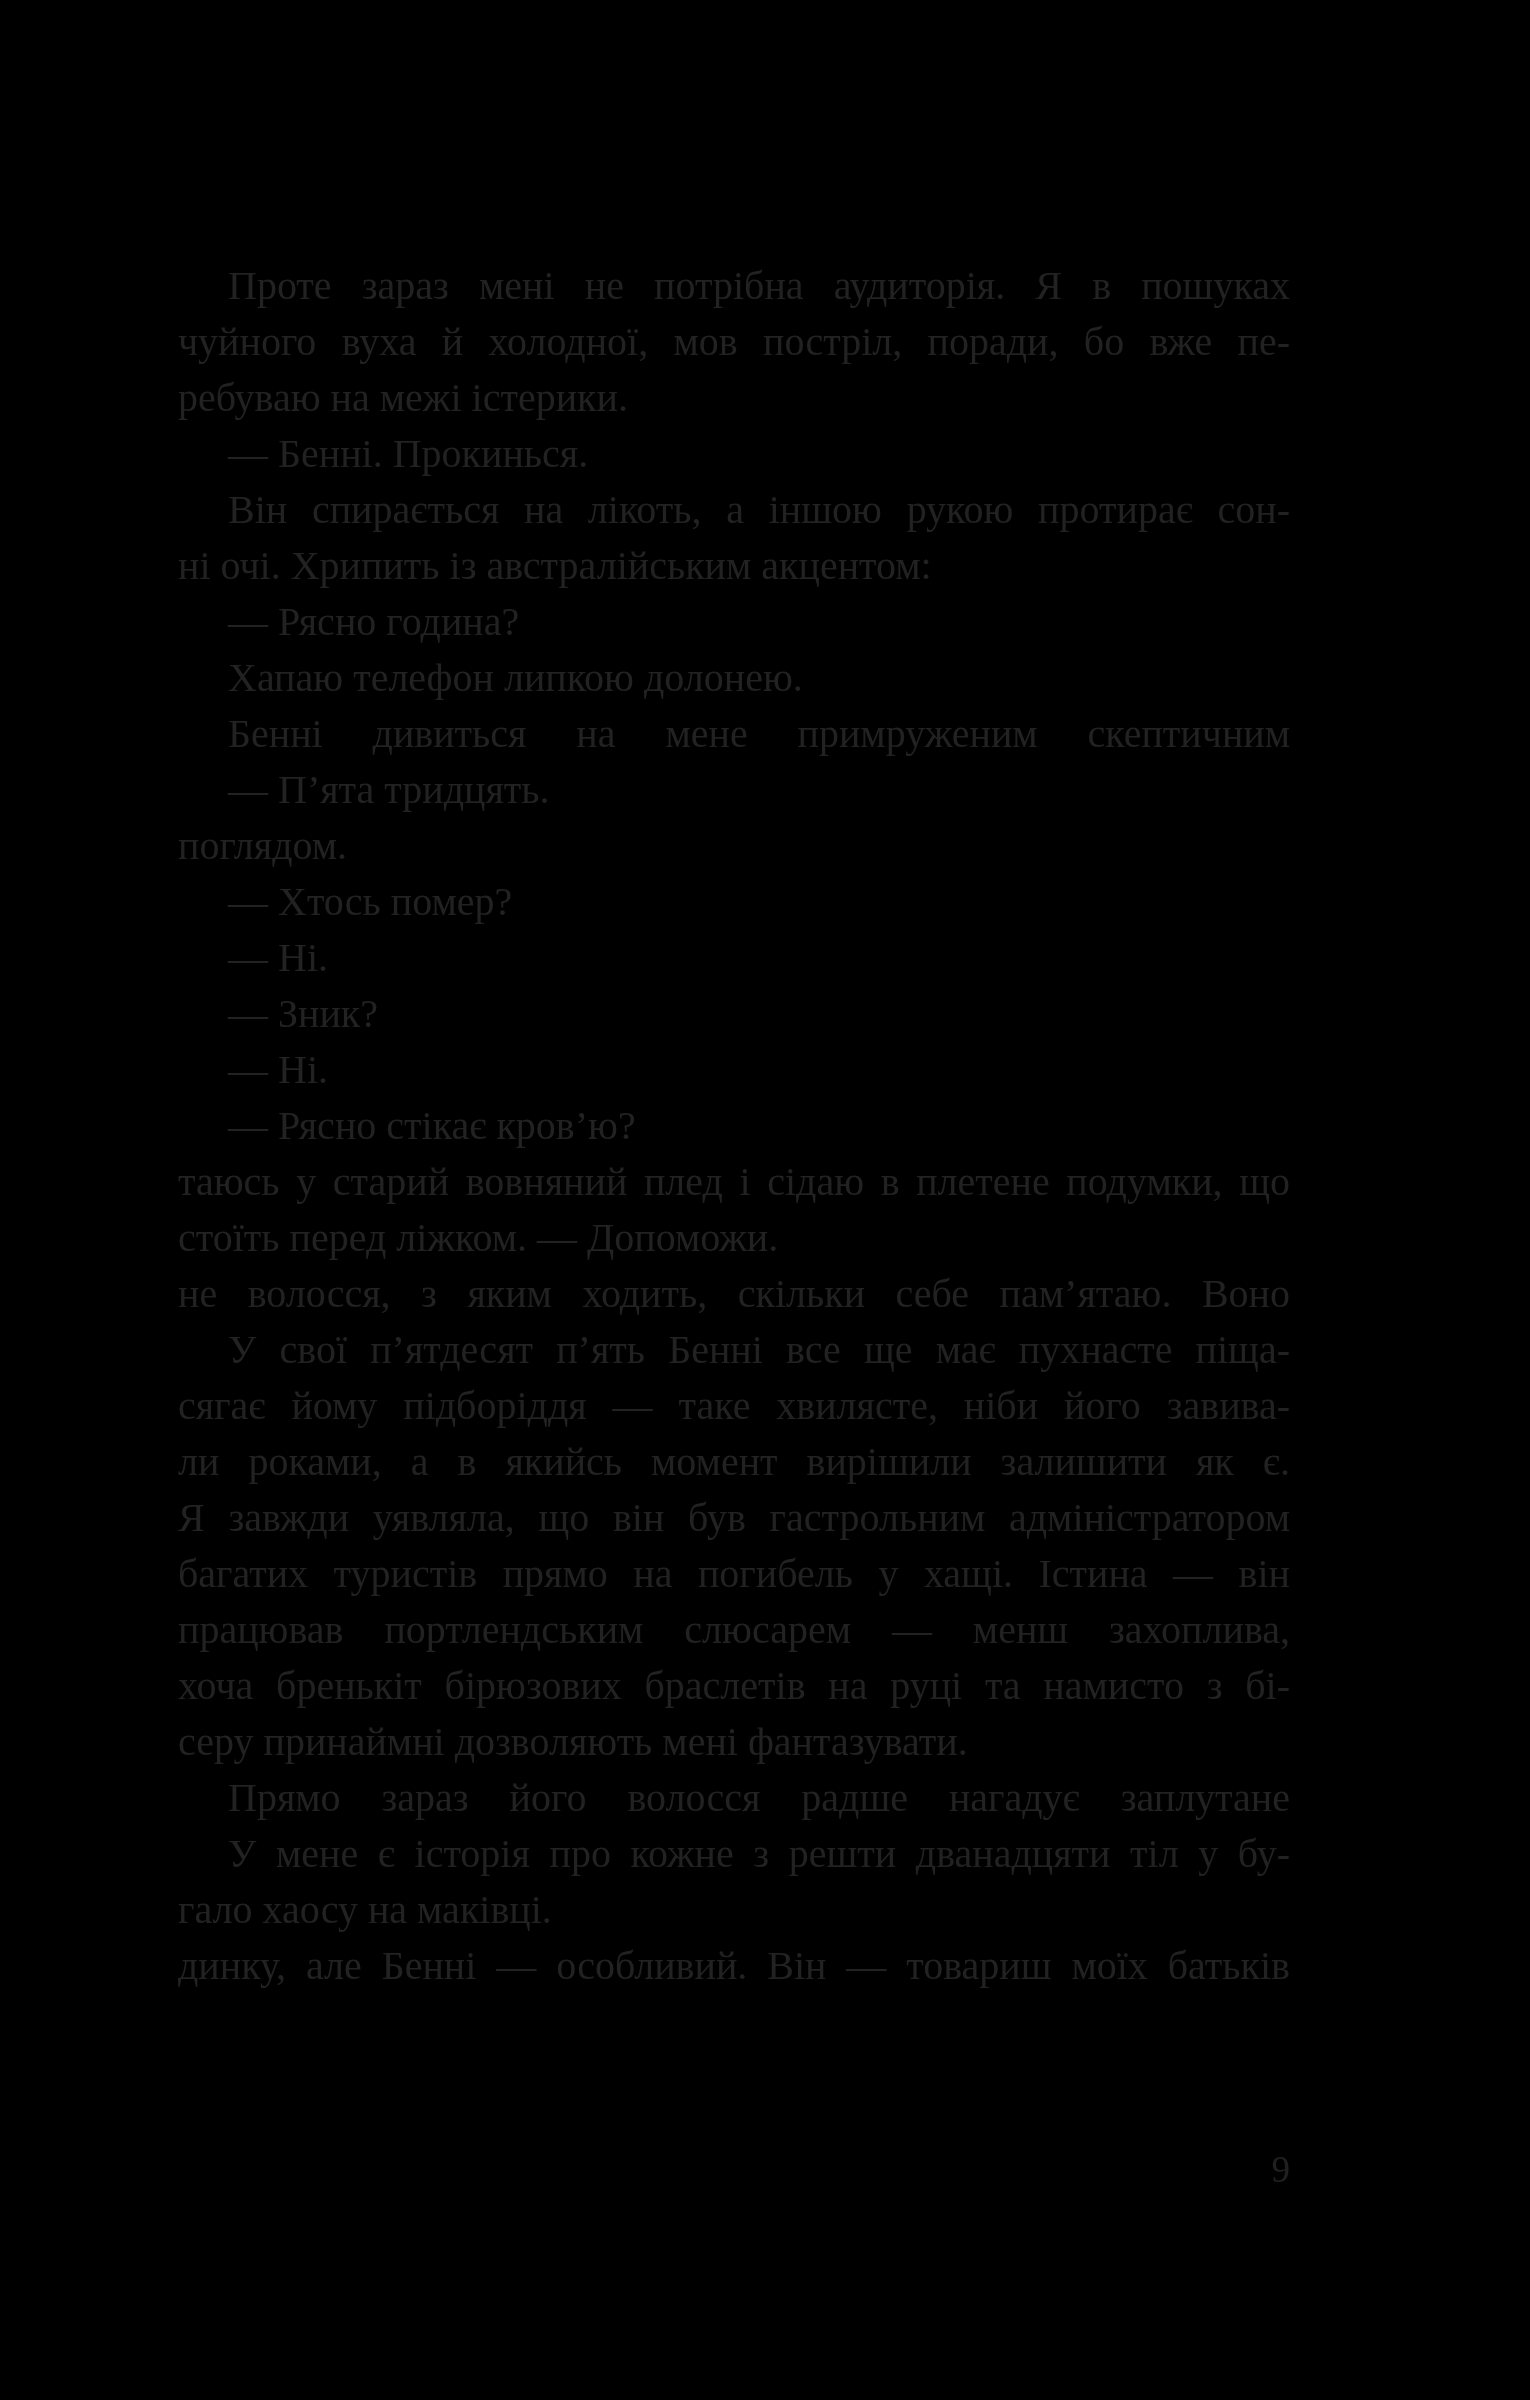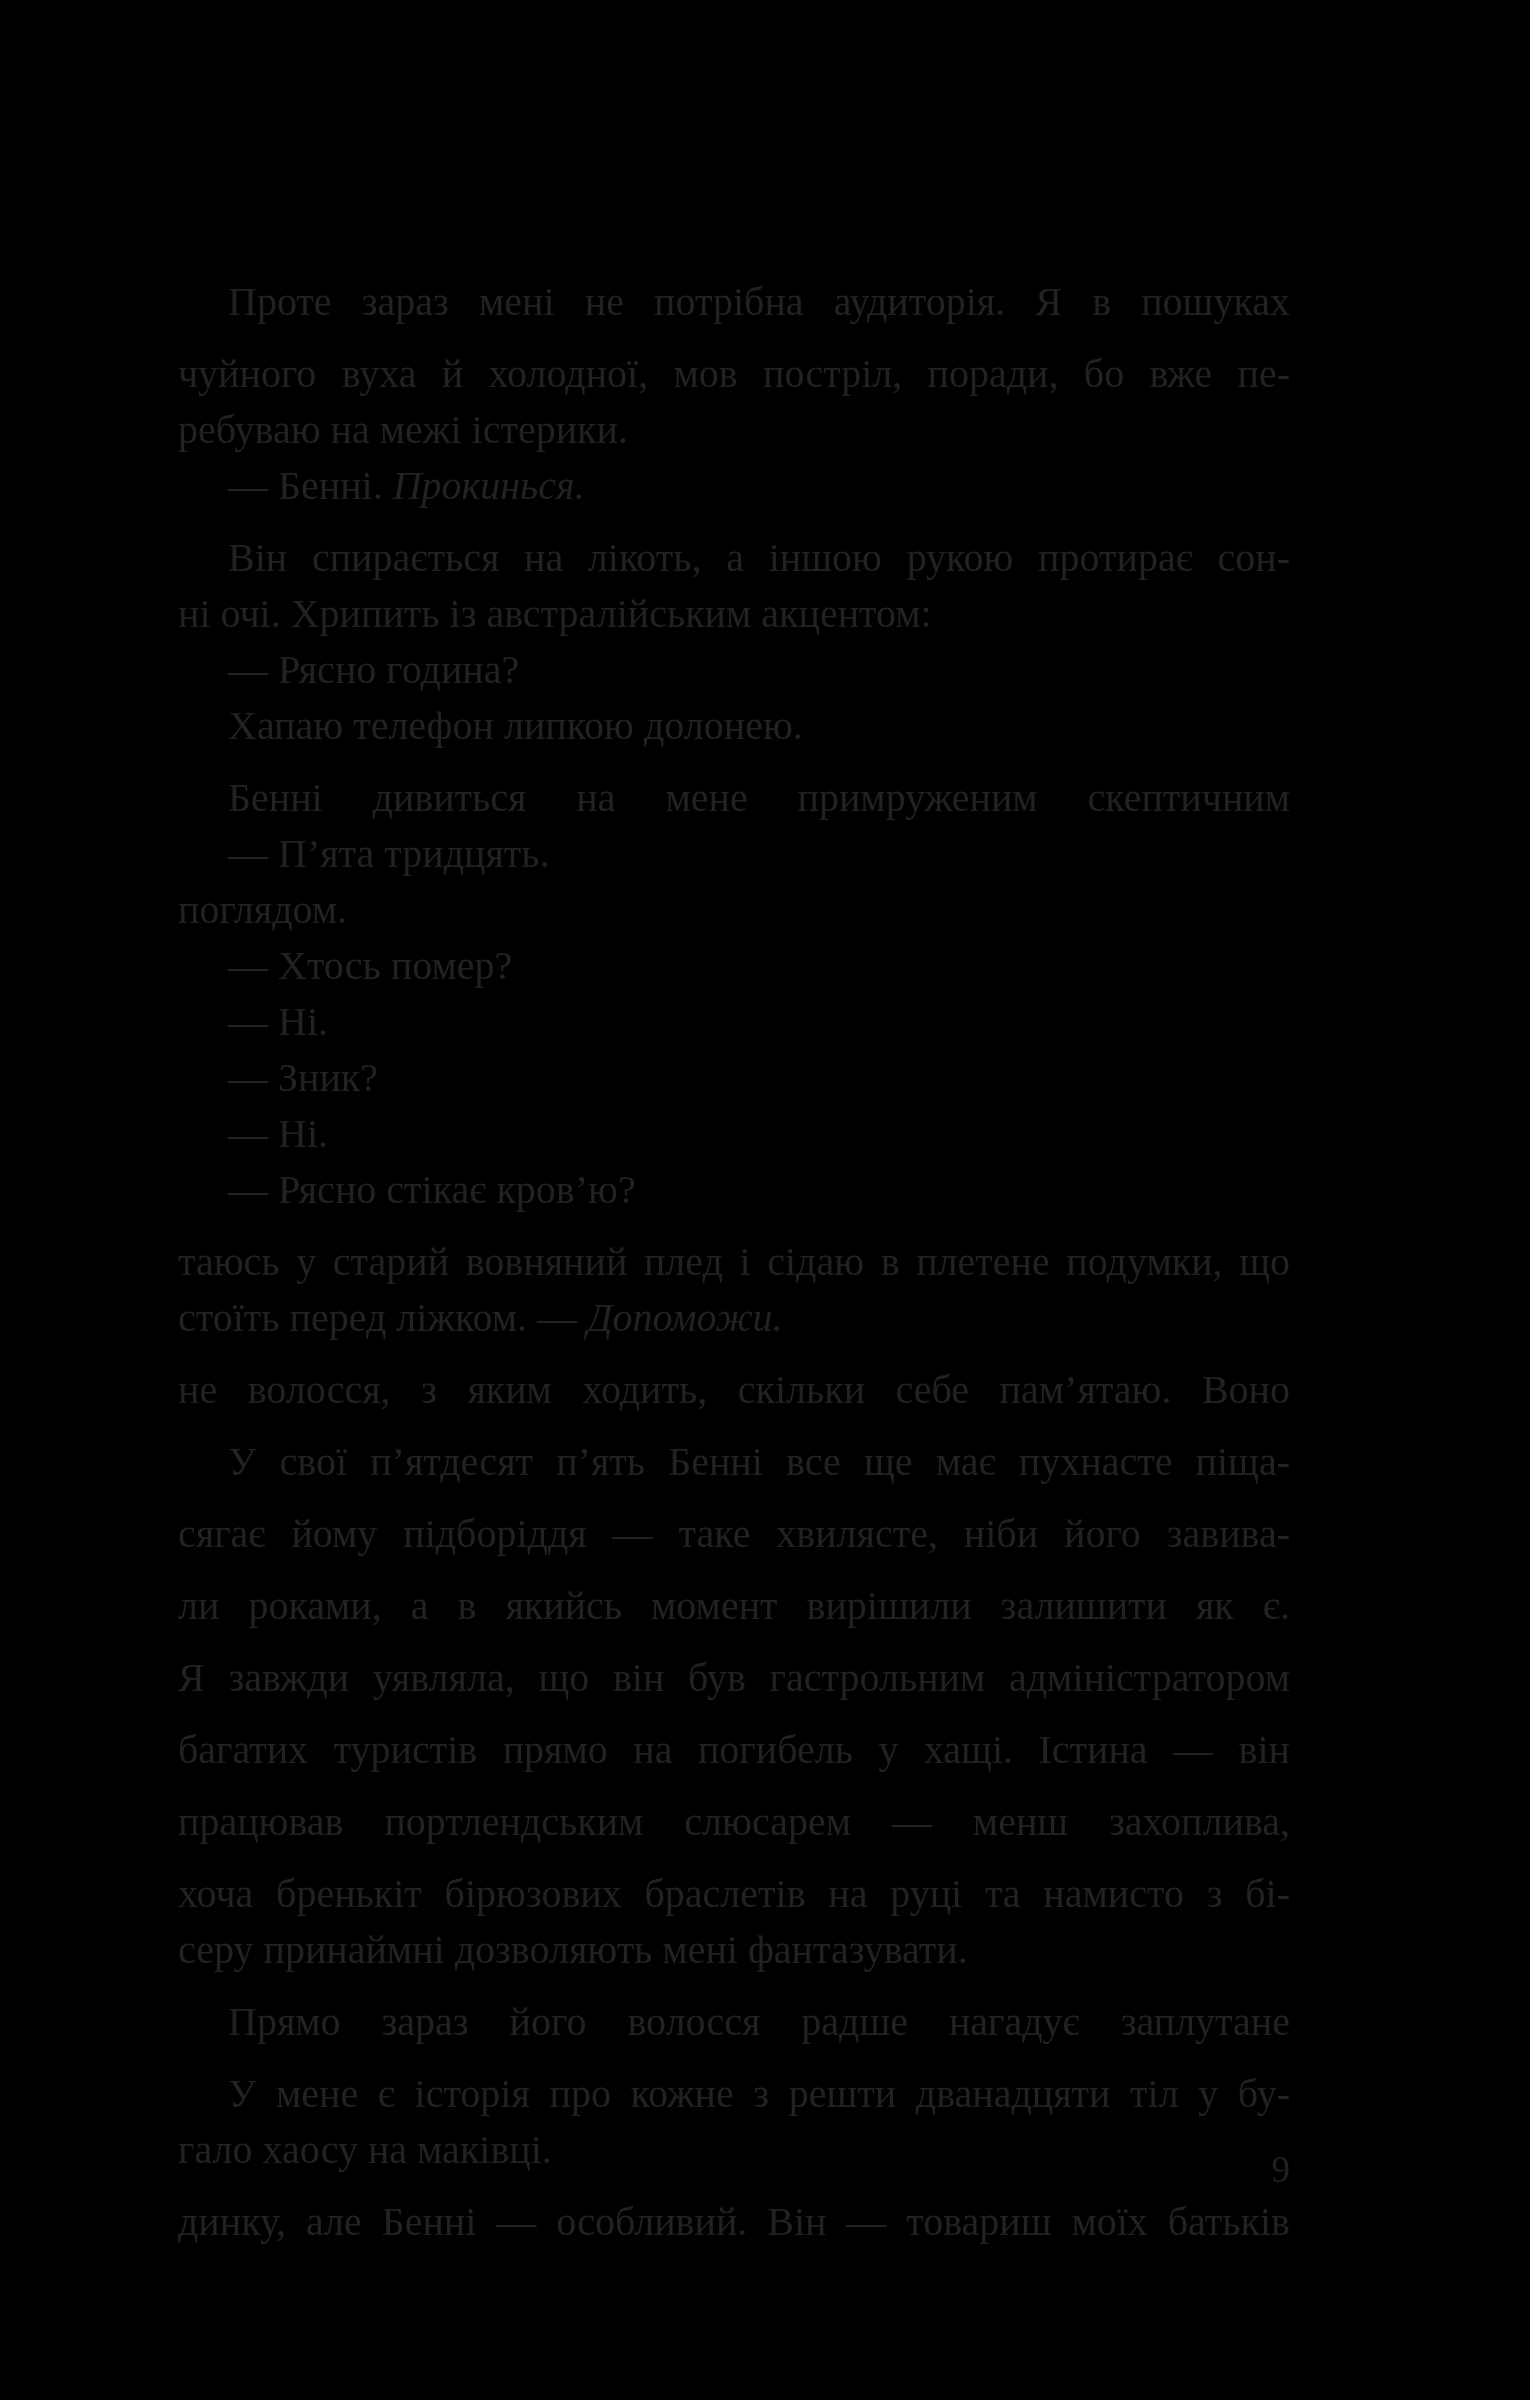--- a/index.html
+++ b/index.html
@@ -25,27 +25,25 @@
     color: #222222;
   }
   .line {
     min-height: 56px;
     text-align: left;
     white-space: normal;
   }
   .line.justify {
     text-align: justify;
     text-align-last: justify;
-    margin-top: 16px;
   }
   .line.indent {
     padding-left: 50px;
   }
   .line .it {
-    font-style: italic;
   }
   .page-number {
     position: absolute;
     top: 2142px;
     right: 240px;
     font-size: 37px;
     line-height: 56px;
     color: #202020;
   }
 </style>

